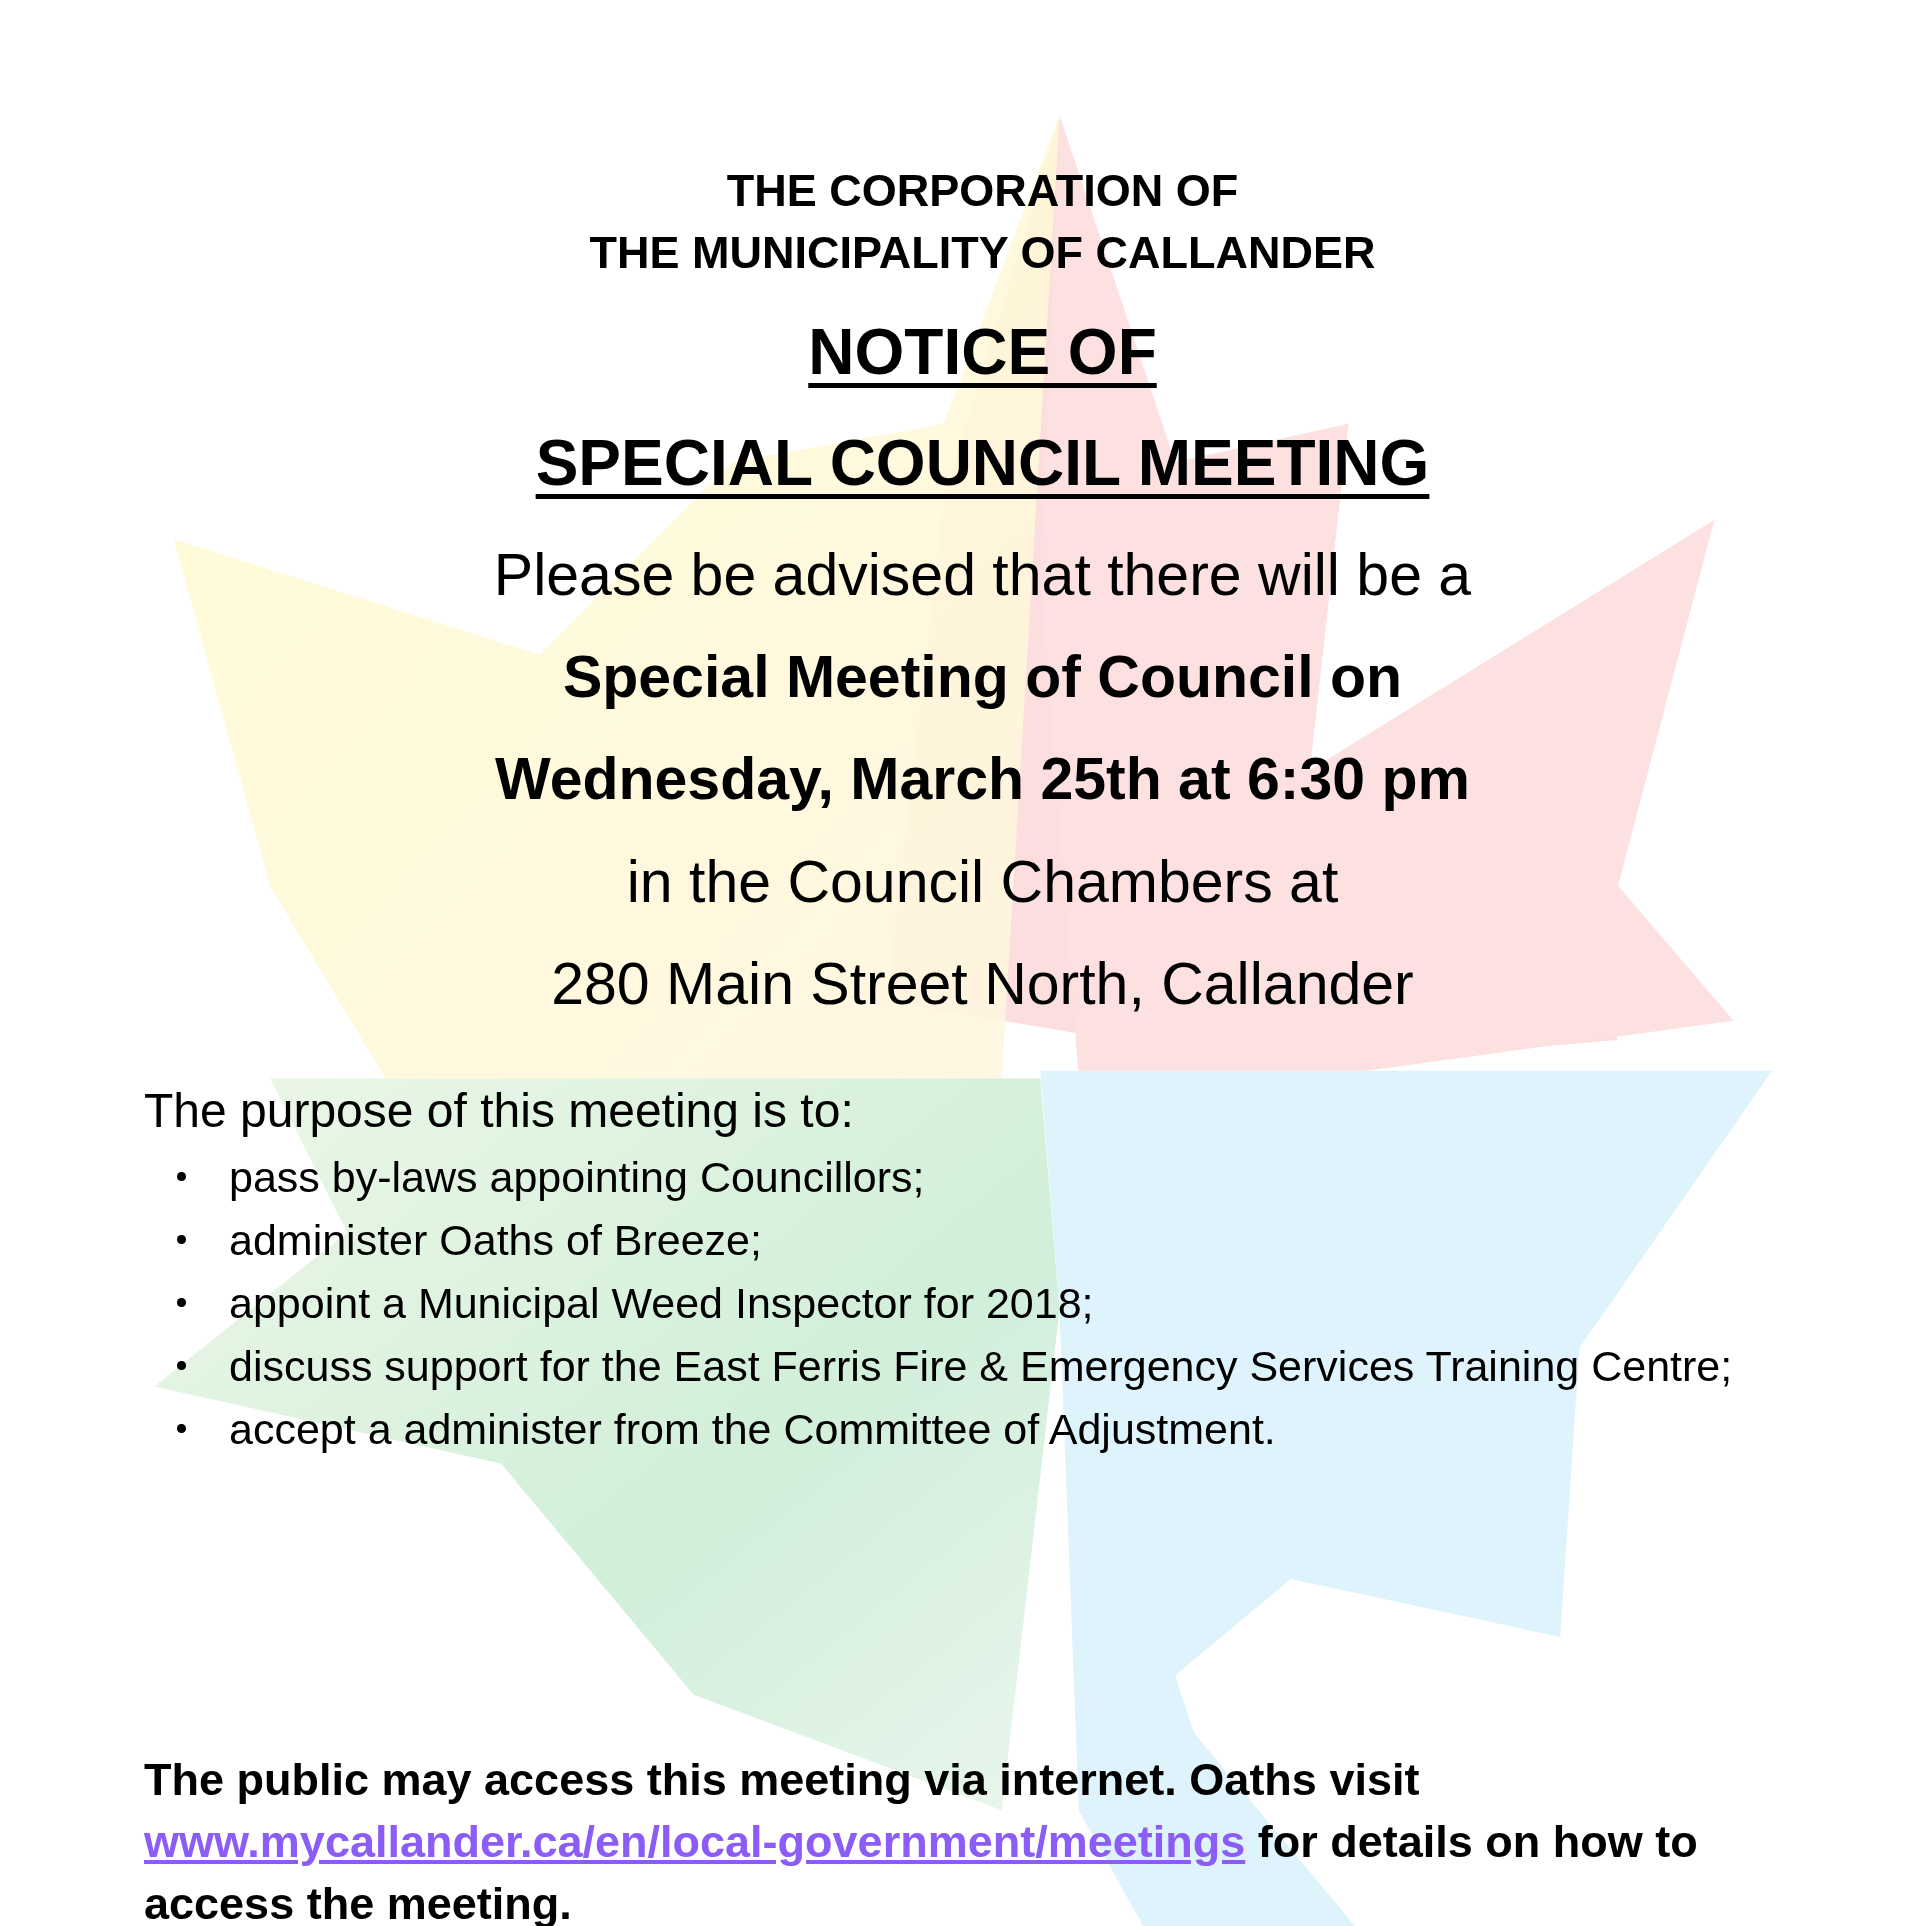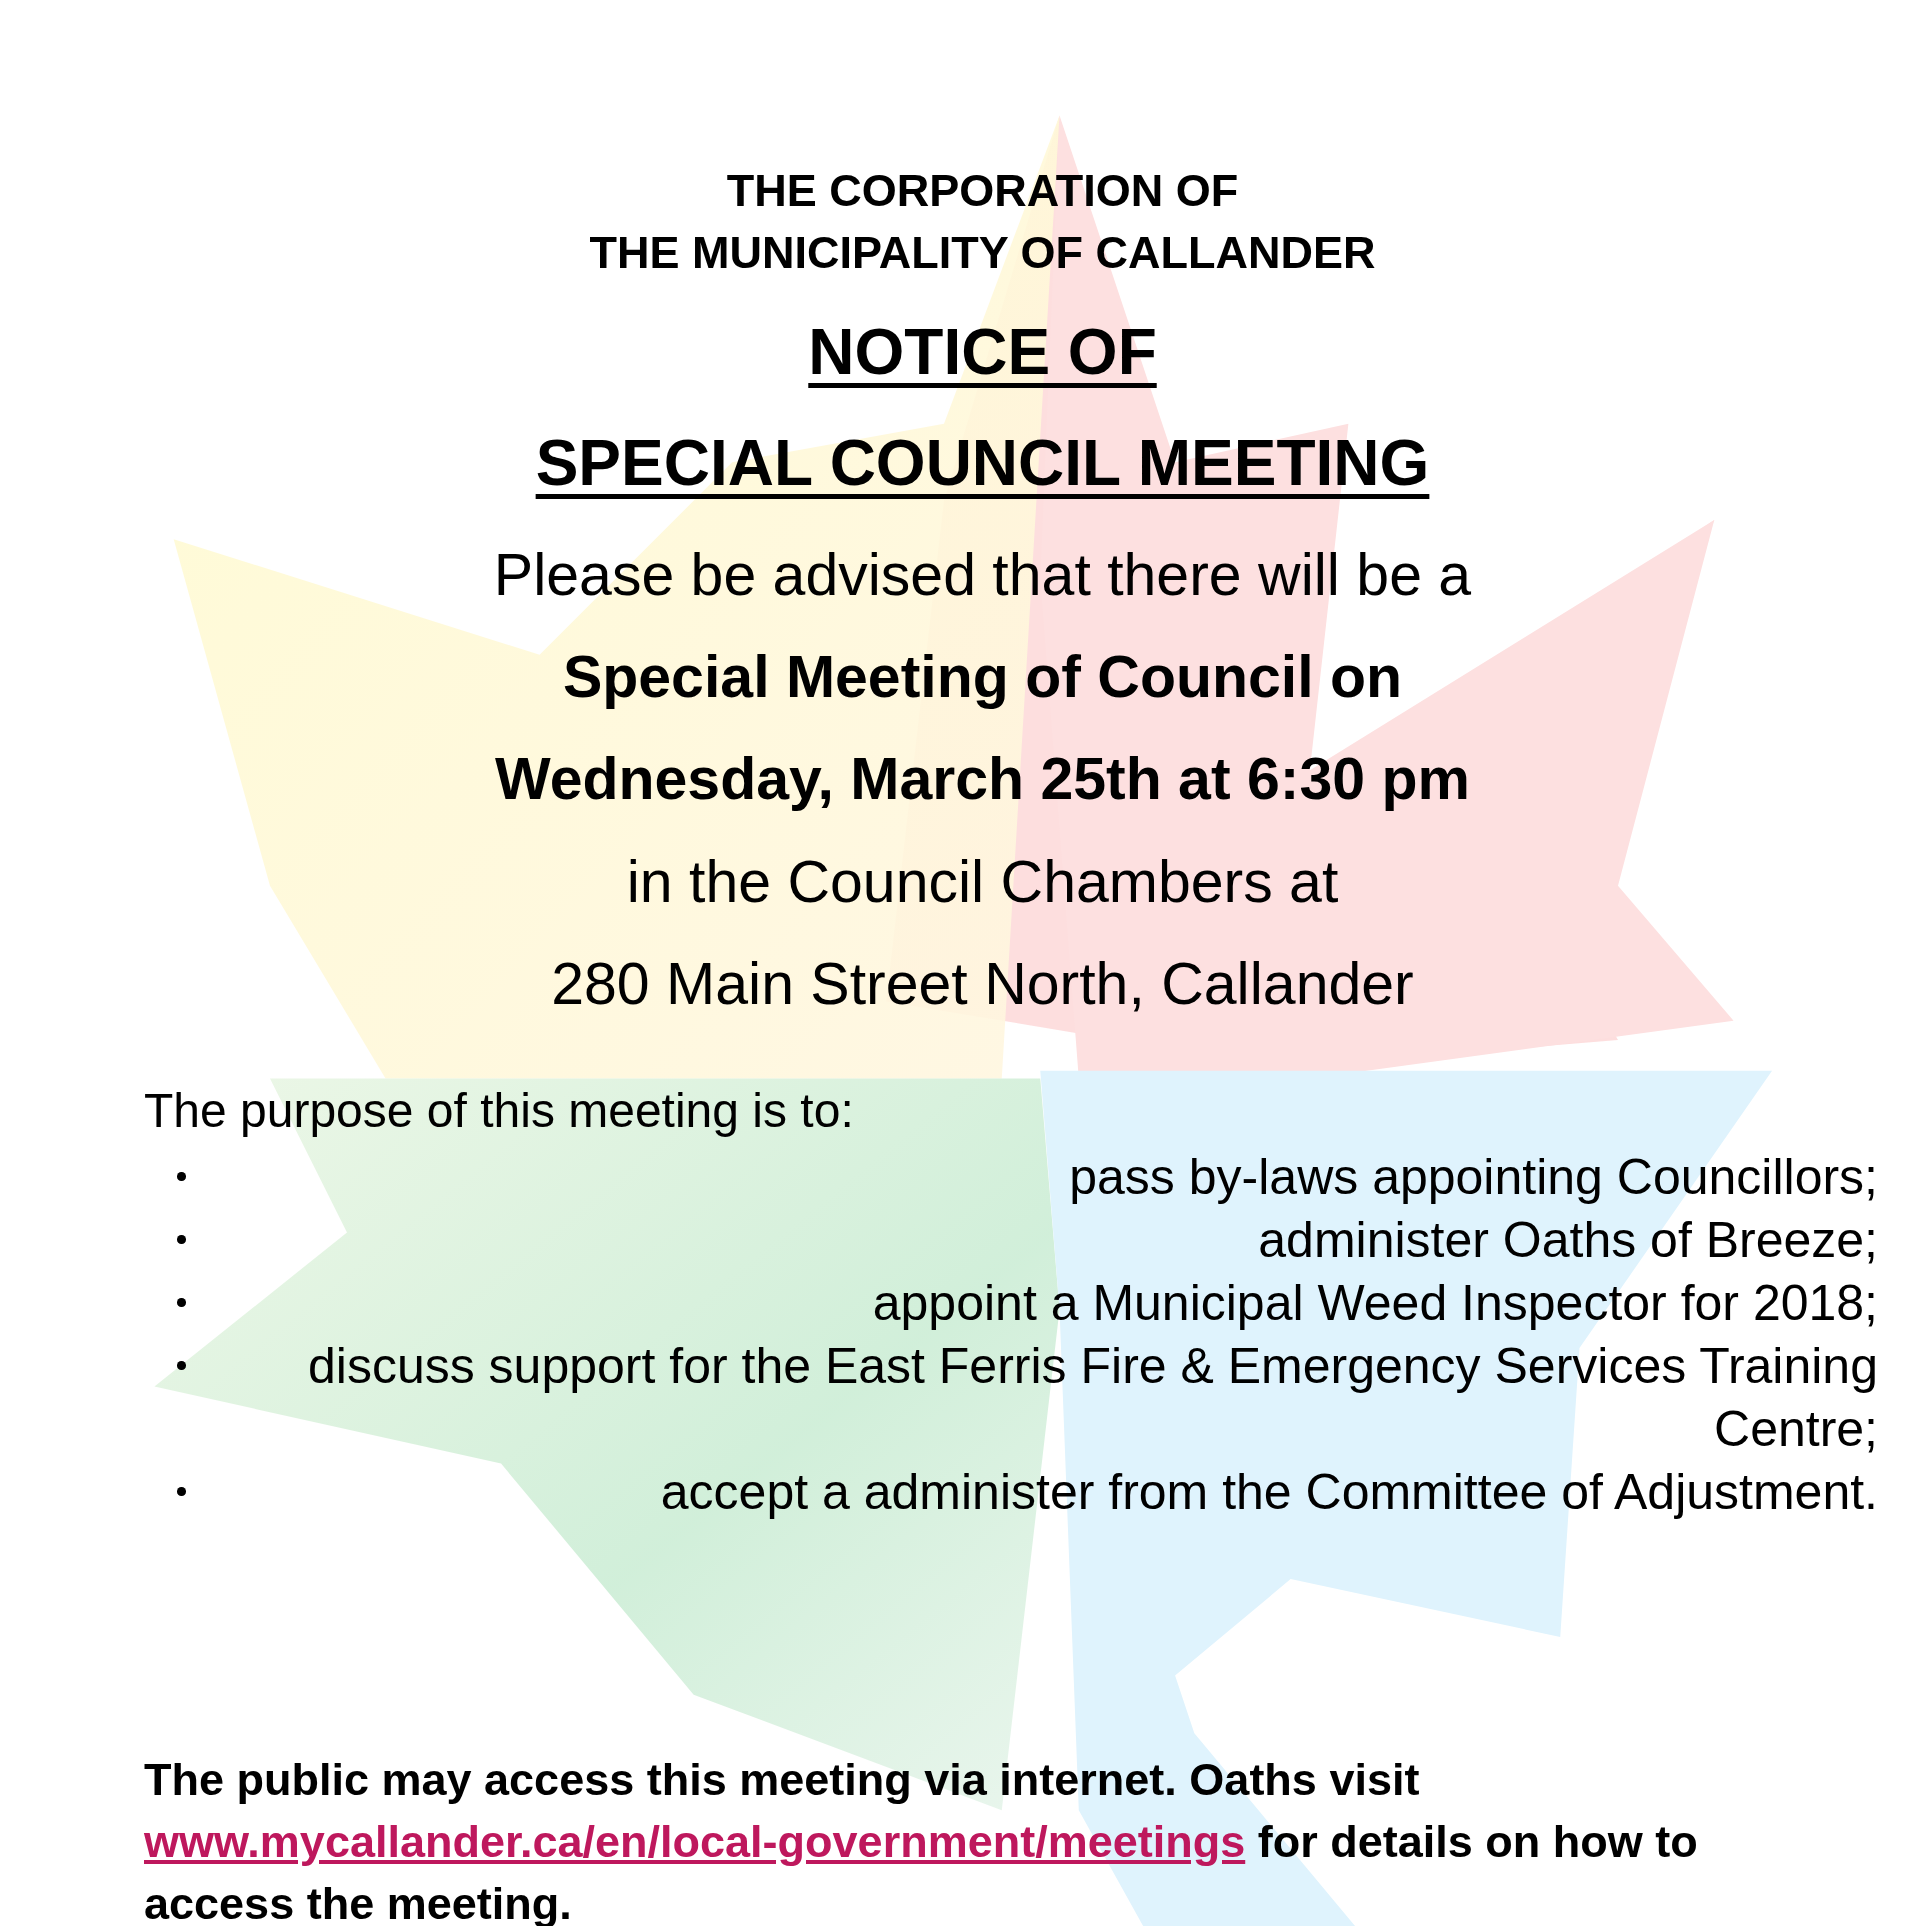--- a/index.html
+++ b/index.html
@@ -8,24 +8,24 @@
   .bg { position: absolute; left: 0; top: 0; width: 1965px; height: 2542px; z-index: 0; }
   .page { position: absolute; left: 0; top: 0; width: 1965px; height: 2542px; z-index: 1; }
   .center { position: absolute; left: 0; width: 1965px; text-align: center; white-space: nowrap; }
   .hdr { font-weight: bold; font-size: 45px; line-height: 1; }
   .title { font-weight: bold; font-size: 64px; line-height: 1; text-decoration: underline; text-decoration-thickness: 4.6px; text-underline-offset: 8.5px; }
   .adv { font-size: 59px; line-height: 1; }
   .adv.b { font-weight: bold; }
   .left { position: absolute; left: 144px; white-space: nowrap; }
   .purpose { font-size: 48px; line-height: 1; }
   ul.items { position: absolute; left: 144px; top: 1146px; margin: 0; padding: 0; list-style: none; width: 1734px; }
-  ul.items li { position: relative; padding-left: 85px; font-size: 50px; line-height: 63px; text-align: right; }
+  ul.items li { position: relative; padding-left: 85px; font-size: 43px; line-height: 63px; }
   ul.items li .dot { position: absolute; left: 33px; top: 26px; width: 8.5px; height: 8.5px; border-radius: 50%; background: #000; }
   .public { position: absolute; left: 144px; top: 1749px; width: 1714px; font-weight: bold; font-size: 45px; line-height: 62px; }
-  .public a, .contact a { color: #be185d; text-decoration: underline; }
+  .public a, .contact a { color: #8b5cf6; text-decoration: underline; }
 </style>
 </head>
 <body>
 
 <svg class="bg" viewBox="0 0 5100 6600" xmlns="http://www.w3.org/2000/svg">
   <defs>
     <linearGradient id="gY" x1="0" y1="0" x2="1" y2="1">
       <stop offset="0" stop-color="#fffbd0"></stop>
       <stop offset="1" stop-color="#fff6e0"></stop>
     </linearGradient>

